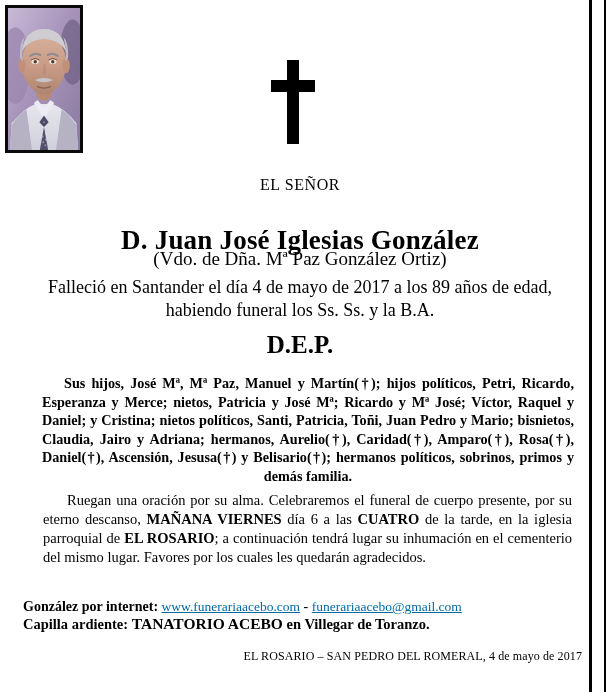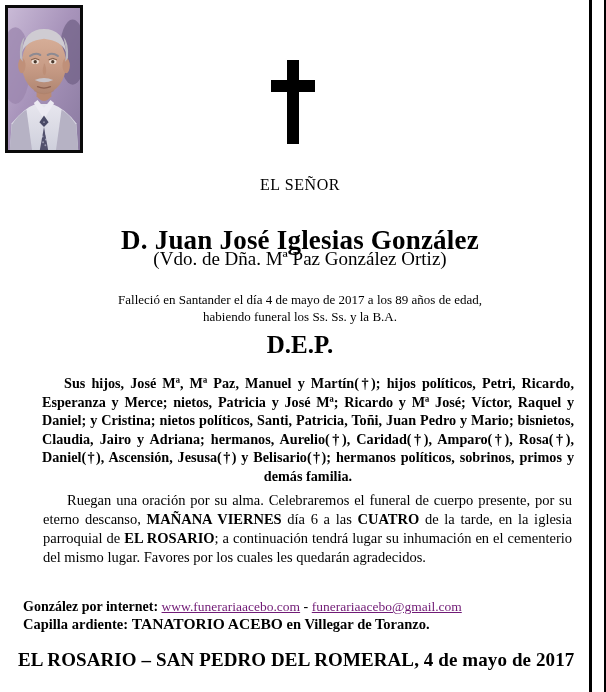--- a/index.html
+++ b/index.html
@@ -112,23 +112,23 @@
   }
 
   .spouse {
     top: 249px;
     text-align: center;
     font-size: 19px;
     line-height: 1.1;
   }
 
   .death {
-    top: 292px;
-    text-align: center;
-    font-size: 13px;
+    top: 276px;
+    text-align: center;
+    font-size: 18px;
     line-height: 1.30;
   }
 
   .dep {
     top: 331px;
     text-align: center;
     font-weight: bold;
     font-size: 25px;
     line-height: 1.1;
   }
@@ -174,32 +174,32 @@
   .condolence {
     top: 598px;
     font-size: 14px;
     font-weight: bold;
     line-height: 1.28;
     padding-left: 5px;
     text-align: left;
   }
   .condolence a,
   .condolence .link {
-    color: #701a75;
+    color: #0369a1;
     text-decoration: underline;
     font-weight: normal;
     font-size: 13.5px;
   }
   .condolence .dash { font-weight: normal; color: #000; }
 
   .place {
     top: 650px;
-    text-align: left;
-    font-weight: bold;
-    font-size: 19px;
+    text-align: right;
+    font-weight: normal;
+    font-size: 12px;
     line-height: 1.1;
     letter-spacing: 0.1px;
   }
 </style>
 </head>
 <body>
 
 <div id="page">
 
   <div class="rule-right-outer"></div>

